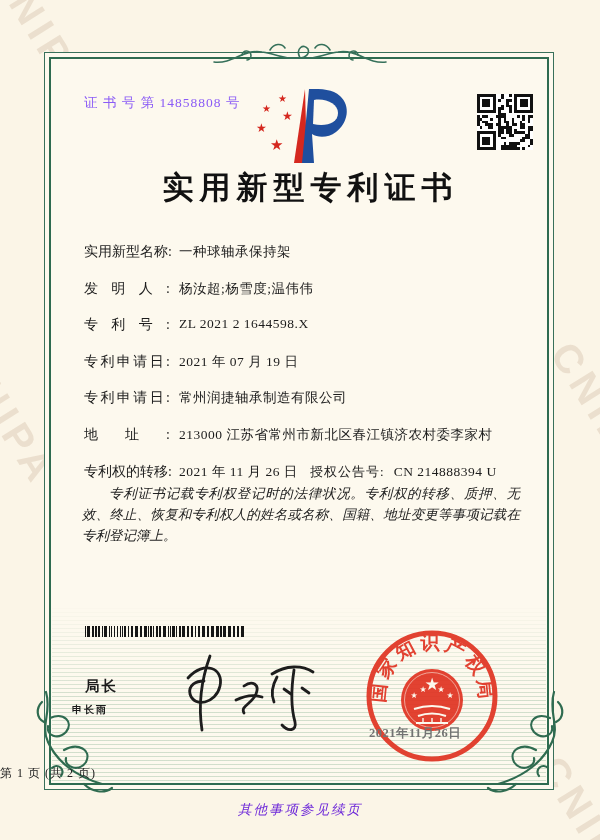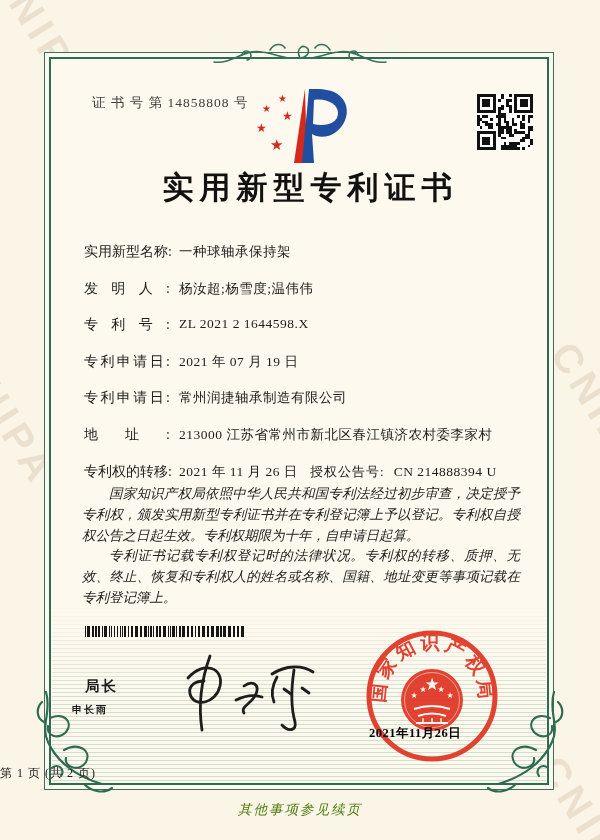--- a/index.html
+++ b/index.html
@@ -14,21 +14,21 @@
   .frame{position:absolute;left:44px;top:52px;width:510px;height:738px;
          border:1px solid #38705a;background:#fdf9ee;z-index:2;box-sizing:border-box;}
   .frame-inner{position:absolute;inset:4px;border:2px solid #2e6b50;}
   .guilloche{position:absolute;left:7px;right:7px;bottom:7px;height:178px;
      background:repeating-linear-gradient(180deg,rgba(110,160,125,.30) 0 1px,rgba(255,255,255,0) 1px 4px);
      -webkit-mask-image:linear-gradient(180deg,rgba(0,0,0,0) 0,#000 55%);
      mask-image:linear-gradient(180deg,rgba(0,0,0,0) 0,#000 55%);}
   .ornament{position:absolute;z-index:3;}
   
   .content{position:absolute;inset:0;z-index:4;}
-  .cert-no{position:absolute;left:92px;top:94px;font-size:13.5px;letter-spacing:1px;color:#404040;}
+  .cert-no{position:absolute;left:84px;top:94px;font-size:13.5px;letter-spacing:1px;color:#8b5cf6;}
   .logo{position:absolute;left:250px;top:86px;}
   .qr{position:absolute;left:477px;top:94px;}
   .title{position:absolute;left:0;right:0;top:167px;text-align:center;
          font-size:31px;font-weight:700;letter-spacing:6px;color:#111;padding-left:21px;}
   .fields{position:absolute;left:84px;top:243px;width:440px;font-size:13.5px;}
   .field-row{position:relative;height:36.6px;white-space:nowrap;}
   .field-label{display:inline-block;width:86px;text-align:justify;text-align-last:justify;
                font-size:14px;vertical-align:top;}
   .field-value{margin-left:9px;letter-spacing:.5px;}
   .grant-group{position:absolute;left:226px;top:0;}
@@ -38,25 +38,25 @@
   .paras p{margin:0;text-indent:2em;}
   .barcode{position:absolute;left:85px;top:626px;}
   .issuer-title{position:absolute;left:85px;top:677px;font-family:"Liberation Sans",sans-serif;
                 font-weight:600;font-size:14.5px;letter-spacing:2px;}
   .issuer-name{position:absolute;left:72px;top:703px;font-family:"Liberation Sans",sans-serif;
                font-weight:600;font-size:10px;letter-spacing:2px;}
   .signature{position:absolute;left:176px;top:650px;z-index:5;}
   .seal{position:absolute;left:362px;top:626px;width:140px;height:140px;z-index:5;
         opacity:.93;mix-blend-mode:multiply;}
   .seal-date{position:absolute;left:369px;top:725px;z-index:6;font-size:12.5px;font-weight:700;
-             color:#000000;letter-spacing:.5px;white-space:nowrap;}
+             color:#737373;letter-spacing:.5px;white-space:nowrap;}
   .page-no{position:absolute;left:0;right:0;top:765px;text-align:left;font-size:12px;
            letter-spacing:1px;color:#222;z-index:5;}
   .footer-note{position:absolute;left:0;right:0;top:801px;text-align:center;font-size:13.5px;
-               font-style:italic;letter-spacing:2px;color:#4d7c0f;}
+               font-style:italic;letter-spacing:2px;color:#6d28d9;}
 </style>
 </head>
 <body>
 
 <div class="page">
 
   <div class="wm" style="left:-35px;top:8px;">CNIPA</div>
   <div class="wm" style="left:121px;top:118px;">CNIPA</div>
   <div class="wm" style="left:349px;top:274px;">CNIPA</div>
   <div class="wm" style="left:-70px;top:395px;">CNIPA</div>
@@ -274,21 +274,20 @@
       </div>
       <div class="field-row">
         <span class="field-label">专利权的转移:</span><span class="field-value">2021 年 11 月 26 日</span>
         <span class="grant-group">
           <span class="grant-label">授权公告号:</span><span class="field-value">CN 214888394 U</span>
         </span>
       </div>
     </div>
 
     <div class="paras">
-      <p>国家知识产权局依照中华人民共和国专利法经过初步审查，决定授予专利权，颁发实用新型专利证书并在专利登记簿上予以登记。专利权自授权公告之日起生效。专利权期限为十年，自申请日起算。</p>
       <p>专利证书记载专利权登记时的法律状况。专利权的转移、质押、无效、终止、恢复和专利权人的姓名或名称、国籍、地址变更等事项记载在专利登记簿上。</p>
     </div>
 
     <svg class="barcode" id="barcode" width="162" height="11">
         <rect x="0" y="0" width="1" height="11" fill="#151515"></rect>
         <rect x="2" y="0" width="3" height="11" fill="#151515"></rect>
         <rect x="7" y="0" width="2" height="11" fill="#151515"></rect>
         <rect x="10" y="0" width="2" height="11" fill="#151515"></rect>
         <rect x="13" y="0" width="2" height="11" fill="#151515"></rect>
         <rect x="17" y="0" width="1" height="11" fill="#151515"></rect>

